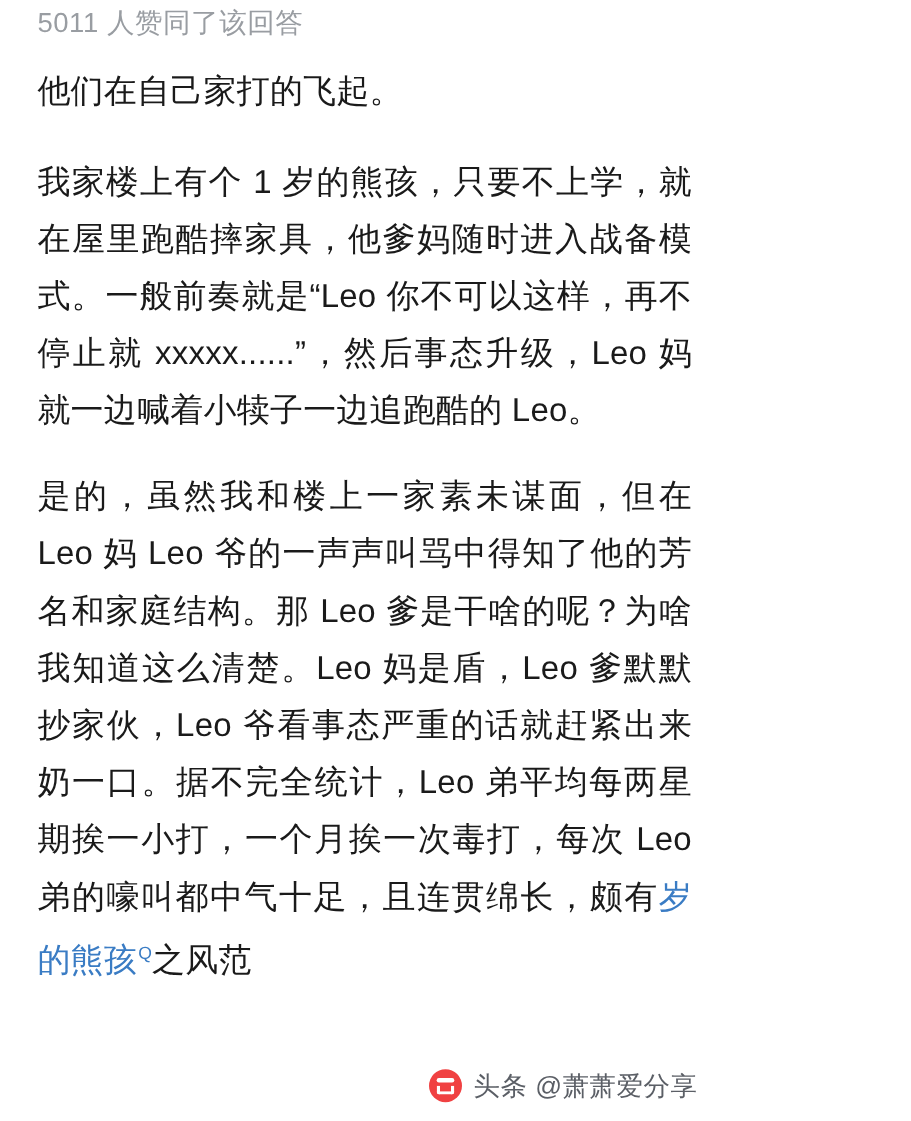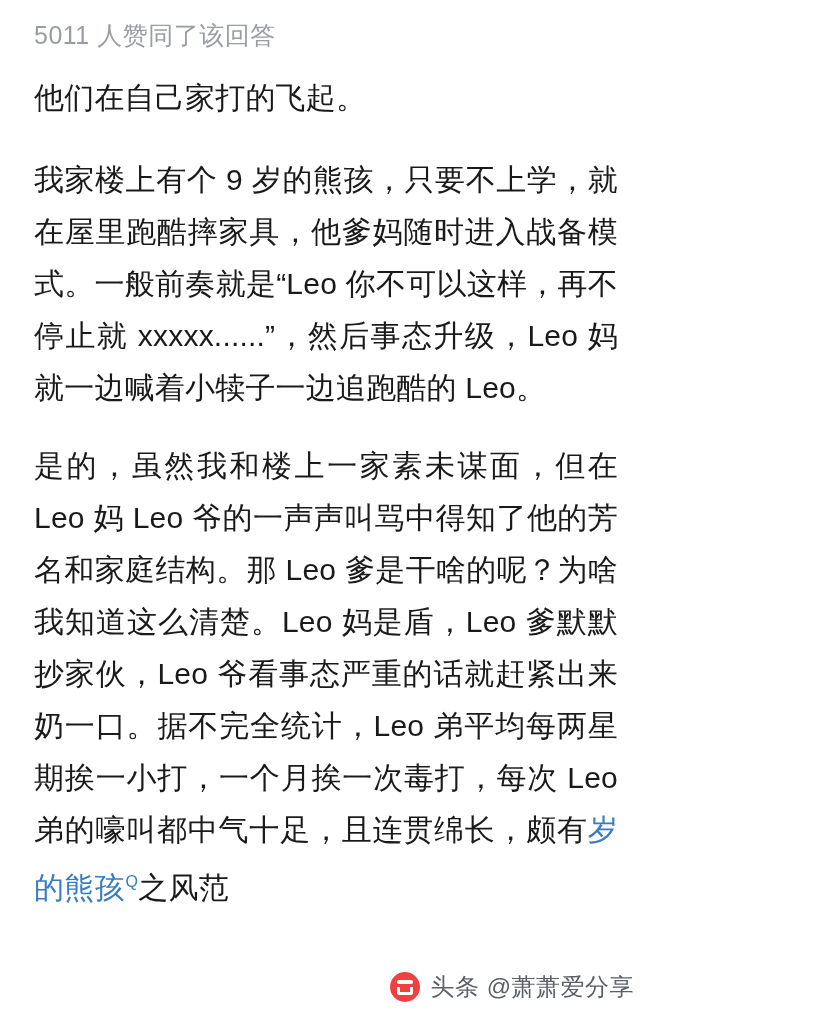--- a/index.html
+++ b/index.html
@@ -11,37 +11,37 @@
     height: 1019px;
     background: #ffffff;
     font-family: "Liberation Sans", "DejaVu Sans", sans-serif;
     overflow: hidden;
     position: relative;
   }
   .page {
     box-sizing: border-box;
     width: 668px;
     height: 1019px;
-    padding: 18px 34px 0 34px;
+    padding: 4px 34px 0 34px;
     position: relative;
   }
   .vote-line {
     color: #999da2;
     font-size: 25px;
     line-height: 34px;
     letter-spacing: 0.5px;
     margin-bottom: 20px;
     white-space: nowrap;
   }
   .para {
     color: #1a1a1a;
     font-size: 30px;
     line-height: 52px;
     letter-spacing: 0.2px;
-    margin: 0 16px 26px 0;
+    margin: 0 5px 26px 0;
     text-align: justify;
     word-break: break-word;
   }
   .para.first {
     margin-bottom: 30px;
   }
   .link {
     color: #3a7cc4;
     text-decoration: none;
   }
@@ -98,21 +98,21 @@
 </style>
 </head>
 <body>
 
 <div class="page">
 
   <div class="vote-line">5011 人赞同了该回答</div>
 
   <p class="para first">他们在自己家打的飞起。</p>
 
-  <p class="para">我家楼上有个 9 岁的熊孩，只要不上学，就在屋里跑酷摔家具，他爹妈随时进入战备模式。一般前奏就是“Leo 你不可以这样，再不停止就 xxxxx......”，然后事态升级，Leo 妈就一边喊着小犊子一边追跑酷的 Leo。</p>
+  <p class="para">我家楼上有个 1 岁的熊孩，只要不上学，就在屋里跑酷摔家具，他爹妈随时进入战备模式。一般前奏就是“Leo 你不可以这样，再不停止就 xxxxx......”，然后事态升级，Leo 妈就一边喊着小犊子一边追跑酷的 Leo。</p>
 
   <p class="para"><span>是的，虽然我和楼上一家素未谋面，但在 Leo 妈 Leo 爷的一声声叫骂中得知了他的芳名和家庭结构。那 Leo 爹是干啥的呢？为啥我知道这么清楚。Leo 妈是盾，Leo 爹默默抄家伙，Leo 爷看事态严重的话就赶紧出来奶一口。据不完全统计，Leo 弟平均每两星期挨一小打，一个月挨一次毒打，每次 Leo 弟的嚎叫都中气十足，且连贯绵长，颇有</span><a class="link" href="#">岁的熊孩</a><span class="sup-ref">Q</span><span>之风范</span></p>
 
 
   <div class="footer">
     <div class="footer-logo"></div>
     <div class="footer-text">头条 @萧萧爱分享</div>
   </div>
 
 </div>

